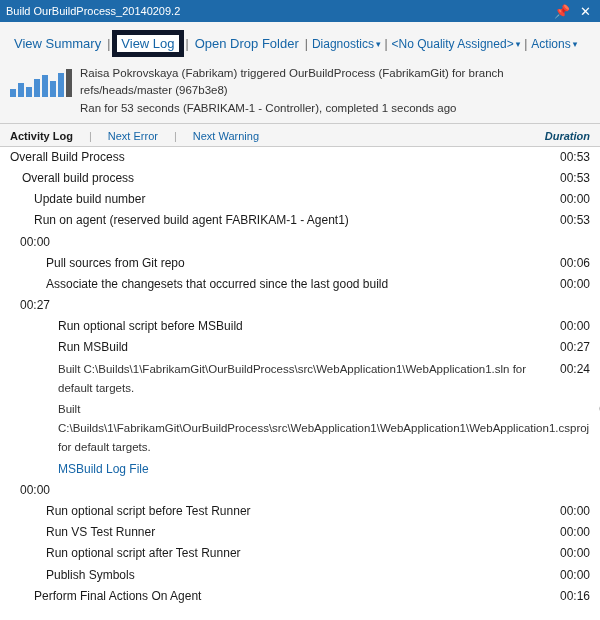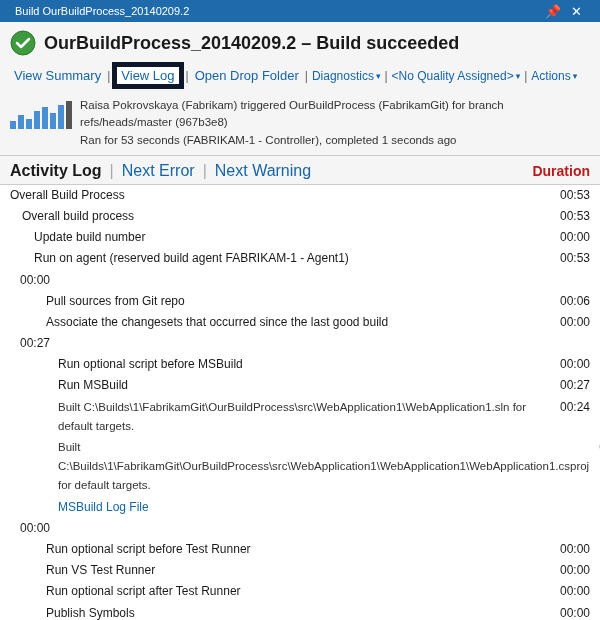--- a/index.html
+++ b/index.html
@@ -13,21 +13,21 @@
     }
 
     
     .title-bar {
       background: #1e6aaa;
       color: #fff;
       display: flex;
       align-items: center;
       justify-content: space-between;
       height: 22px;
-      padding: 0 15px;
+      padding: 0 6px;
     }
     .title-bar-text {
       font-size: 11px;
       font-weight: normal;
     }
     .title-bar-buttons {
       display: flex;
       gap: 4px;
     }
     .tb-btn {
@@ -130,38 +130,39 @@
       display: flex;
       align-items: center;
       justify-content: space-between;
       padding: 6px 10px 4px 10px;
       border-bottom: 1px solid #ccc;
       background: #f5f5f5;
     }
     .activity-left {
       display: flex;
       align-items: center;
-      gap: 8px;
-      font-size: 16px;
+      gap: 16px;
+      font-size: 11px;
       font-weight: 600;
       color: #1a1a1a;
     }
     .activity-sep {
       color: #aaa;
       font-weight: normal;
     }
     .activity-link {
       color: #1565a7;
       cursor: pointer;
       font-weight: normal;
     }
     .activity-right {
-      font-size: 14px;
+      font-size: 11px;
       font-weight: 600;
-      color: #b91c1c;
+      color: #0c4a6e;
+      font-style: italic;
     }
 
     
     .log-area {
       padding: 0 10px;
       overflow-y: auto;
       height: calc(620px - 22px - 110px - 32px);
     }
     .log-row {
       display: flex;
@@ -197,28 +198,20 @@
 <div class="title-bar">
   <span class="title-bar-text">Build OurBuildProcess_20140209.2</span>
   <div class="title-bar-buttons">
     <button class="tb-btn">📌</button>
     <button class="tb-btn">✕</button>
   </div>
 </div>
 
 <div class="header">
 
-  <div class="build-title">
-
-    <svg class="success-icon" viewBox="0 0 26 26">
-      <circle cx="13" cy="13" r="12" fill="#3e9a3e" stroke="#2a7a2a" stroke-width="1"></circle>
-      <polyline points="7,13 11,17 19,9" fill="none" stroke="#fff" stroke-width="2.5" stroke-linecap="round" stroke-linejoin="round"></polyline>
-    </svg>
-    <span>OurBuildProcess_20140209.2 – Build succeeded</span>
-  </div>
 
   <div class="nav-links">
     <a class="nav-link">View Summary</a>
     <span class="nav-separator">|</span>
     <a class="nav-link active">View Log</a>
     <span class="nav-separator">|</span>
     <a class="nav-link">Open Drop Folder</a>
     <span class="nav-separator">|</span>
     <span class="nav-link-dropdown">
       <span>Diagnostics</span>

